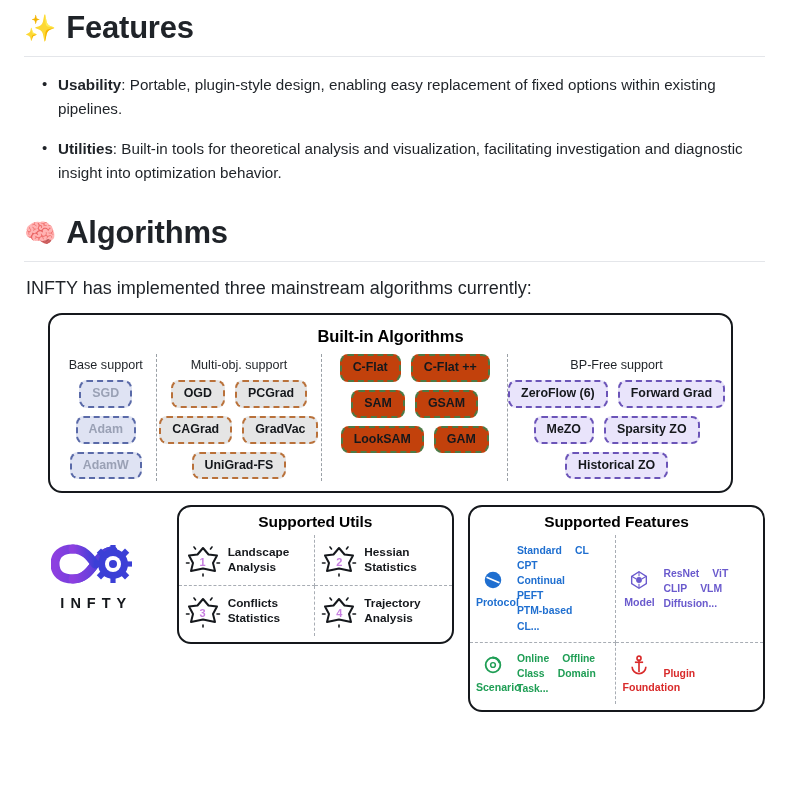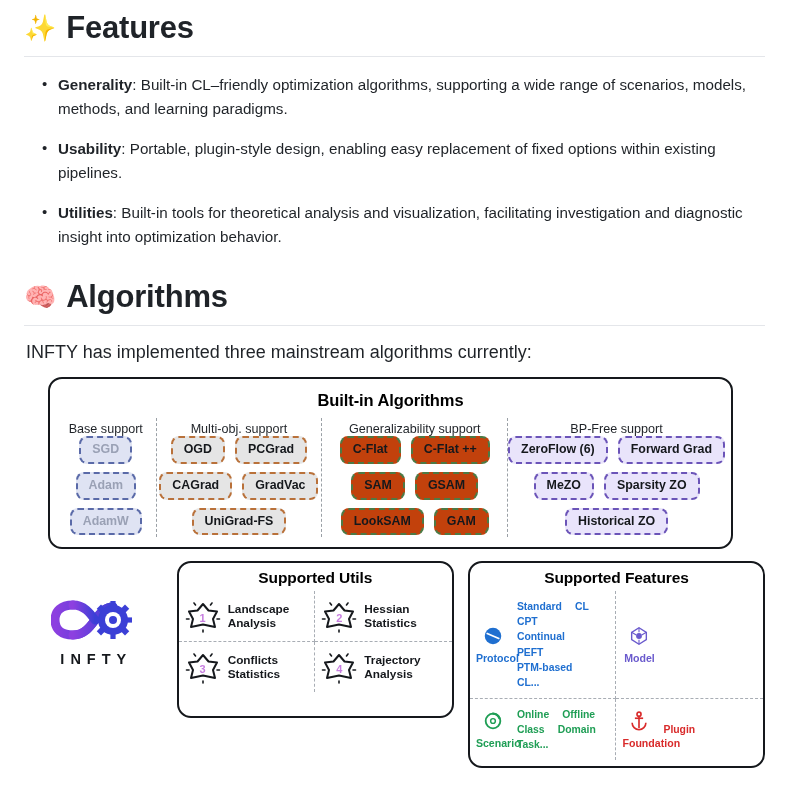--- a/index.html
+++ b/index.html
@@ -53,21 +53,21 @@
   }
 
   
   #builtin-panel { margin: 0 32px 0 24px; padding: 4px 6px 10px 6px; }
   #builtin-title { font-size: 16.5px; padding-top: 8px; }
   .algo-cols { display: flex; align-items: stretch; margin-top: 4px; }
   .algo-col { position: relative; }
   .algo-col + .algo-col { border-left: 1px dashed #9aa0a6; }
   .col-head {
     text-align: center; font-size: 12.6px; color: #1f2328;
-    padding: 4px 0 0 0; font-weight: 400;
+    padding: 4px 0 8px 0; font-weight: 400;
   }
   .col-rows { display: flex; flex-direction: column; gap: 8px; padding-bottom: 2px; }
   .row { display: flex; justify-content: center; gap: 10px; min-height: 26px; }
 
   .chip {
     border: 2px dashed #3b3f45; border-radius: 8px;
     font-size: 12.4px; font-weight: 700; color: #15181c;
     padding: 5px 11px; white-space: nowrap; line-height: 1.1;
     display: inline-flex; align-items: center; justify-content: center;
   }
@@ -83,21 +83,21 @@
   }
   #infty-logo-block {
     width: 140px; display: flex; flex-direction: column;
     align-items: center; justify-content: space-between; padding-top: 36px;
   }
   .logo-word {
     margin-top: 8px; font-size: 14.5px; font-weight: 700;
     letter-spacing: 6px; color: #15181c; padding-left: 6px;
   }
 
-  #utils-panel { width: 280px; padding-bottom: 24px; }
+  #utils-panel { width: 280px; padding-bottom: 6px; }
   #features-panel { width: 300px; padding-bottom: 6px; }
 
   .quad { display: grid; grid-template-columns: 1fr 1fr; }
   .quad .cell { padding: 8px 6px; display: flex; align-items: center; gap: 7px; }
   .quad .cell:nth-child(1), .quad .cell:nth-child(2) { border-bottom: 1px dashed #a8adb4; }
   .quad .cell:nth-child(1), .quad .cell:nth-child(3) { border-right: 1px dashed #a8adb4; }
 
   .util-label {
     font-size: 11.8px; font-weight: 700; color: #15181c; line-height: 1.25;
   }
@@ -129,23 +129,20 @@
   <div id="features-heading">
     <div class="heading">
       <span class="emoji">✨</span>
       <span class="htext">Features</span>
     </div>
     <hr class="hrule">
   </div>
 
   <ul class="bullets">
     <li>
-      <b>Generality</b><span>: </span><span>Built-in CL–friendly optimization algorithms, supporting a wide range of scenarios, models, methods, and learning paradigms.</span>
-    </li>
-    <li>
       <b>Usability</b><span>: </span><span>Portable, plugin-style design, enabling easy replacement of fixed options within existing pipelines.</span>
     </li>
     <li>
       <b>Utilities</b><span>: </span><span>Built-in tools for theoretical analysis and visualization, facilitating investigation and diagnostic insight into optimization behavior.</span>
     </li>
   </ul>
 
   <div id="algorithms-heading">
     <div class="heading">
       <span class="emoji">🧠</span>
@@ -185,21 +182,20 @@
               <div class="row">
                 <span class="chip multi">CAGrad</span>
                 <span class="chip multi">GradVac</span>
               </div>
               <div class="row">
                 <span class="chip multi">UniGrad-FS</span>
               </div>
             </div>
           </div>
           <div class="algo-col" style="flex: 1 1 28%;">
-            <div class="col-head">Generalizability support</div>
             <div class="col-rows">
               <div class="row">
                 <span class="chip gen">C-Flat</span>
                 <span class="chip gen">C-Flat ++</span>
               </div>
               <div class="row">
                 <span class="chip gen">SAM</span>
                 <span class="chip gen">GSAM</span>
               </div>
               <div class="row">
@@ -356,20 +352,21 @@
             </div>
             <div class="cell feat-cell">
               <span class="feat-icon">
         <svg width="22" height="22" viewBox="0 0 24 24">
       <path d="M12 3 L20 8 L20 16 L12 21 L4 16 L4 8 Z" fill="none" stroke="#6a5acd" stroke-width="1.5"></path>
       <circle cx="12" cy="12" r="3.2" fill="#6a5acd"></circle>
       <path d="M12 3 L12 8 M4 8 L9 11 M20 8 L15 11 M12 21 L12 16" stroke="#6a5acd" stroke-width="1.2"></path>
                 </svg>
         <span class="ic-label c-model">Model</span>
      </span>
+     <span class="feat-tags c-model"><span>ResNet</span><span>ViT</span><span>CLIP</span><span>VLM</span><span>Diffusion...</span></span>
             </div>
             <div class="cell feat-cell">
               <span class="feat-icon">
         <svg width="22" height="22" viewBox="0 0 24 24">
       <circle cx="12" cy="12" r="8" fill="none" stroke="#1f9e55" stroke-width="2"></circle>
       <path d="M12 4 A8 8 0 0 1 19 9" stroke="#1f9e55" stroke-width="2.5" fill="none" stroke-linecap="round"></path>
       <circle cx="12" cy="12" r="2.6" fill="none" stroke="#1f9e55" stroke-width="1.6"></circle>
                 </svg>
         <span class="ic-label c-scenario">Scenario</span>
      </span>

